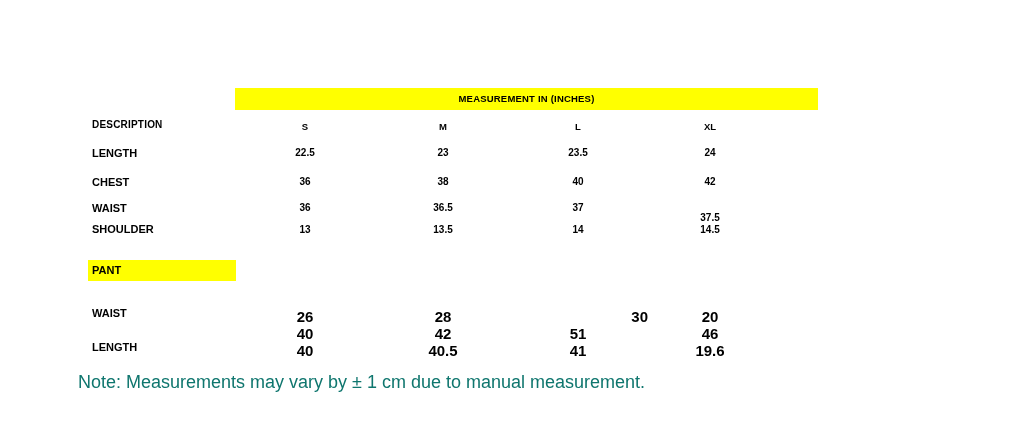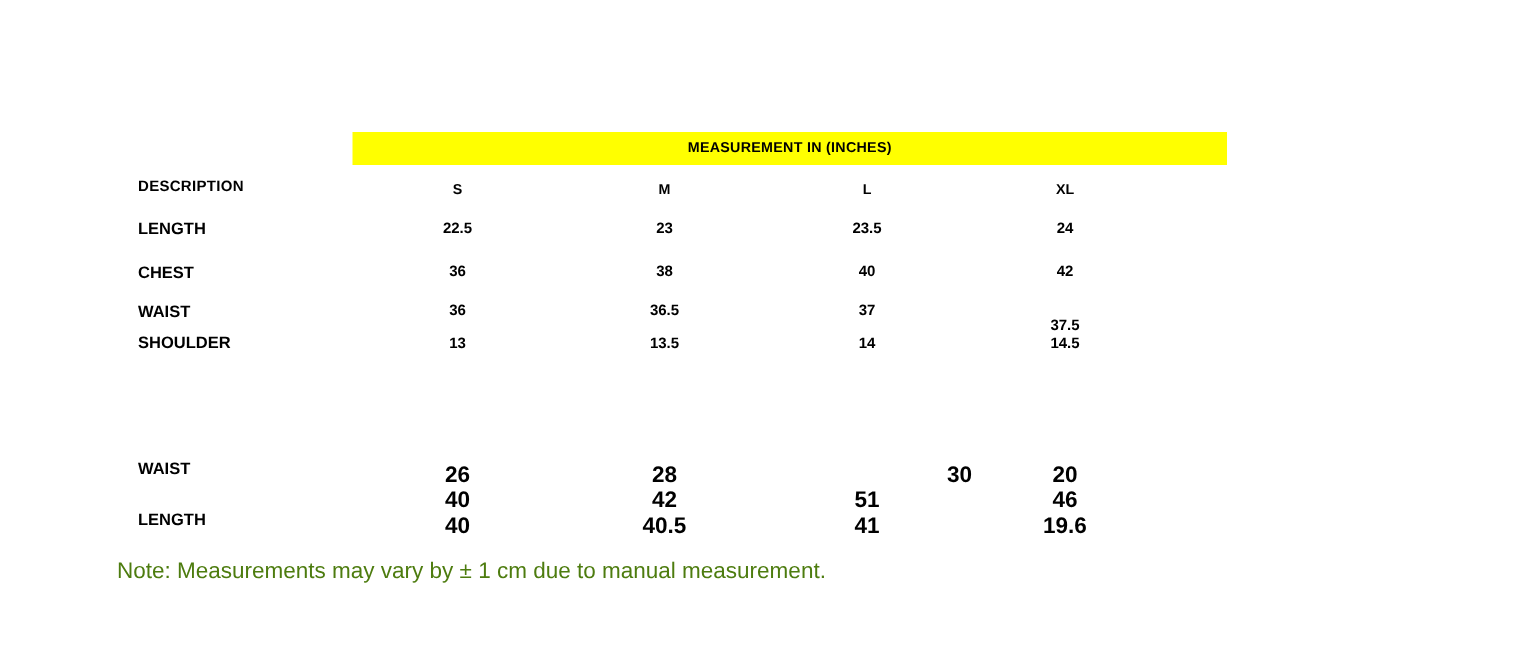--- a/index.html
+++ b/index.html
@@ -92,23 +92,23 @@
     line-height: 21px;
     font-size: 11px;
     font-weight: bold;
   }
 
   
   .note {
     position: absolute;
     left: 78px;
     top: 372px;
-    font-size: 15px;
+    font-size: 18px;
     font-weight: normal;
-    color: #4d7c0f;
+    color: #0f766e;
     white-space: nowrap;
   }
 </style>
 </head>
 <body>
 
 <div class="sheet">
 
   <div class="banner">
     <div class="banner-label">MEASUREMENT IN (INCHES)</div>
@@ -137,20 +137,23 @@
   <div class="cell val col-m" style="top:202px;">36.5</div>
   <div class="cell val col-l" style="top:202px;">37</div>
   <div class="cell val col-xl" style="top:202px;margin-top:10px;">37.5</div>
 
   <div class="cell rowlabel col-desc" style="top:223px;">SHOULDER</div>
   <div class="cell val col-s" style="top:224px;">13</div>
   <div class="cell val col-m" style="top:224px;">13.5</div>
   <div class="cell val col-l" style="top:224px;">14</div>
   <div class="cell val col-xl" style="top:224px;">14.5</div>
 
+  <div class="pant-chip">
+    <div class="pant-chip-label">PANT</div>
+  </div>
 
   <div class="cell rowlabel col-desc" style="top:307px;">WAIST</div>
   <div class="cell small-val col-s" style="top:308px;">26</div>
   <div class="cell small-val col-m" style="top:308px;">28</div>
   <div class="cell small-val col-l" style="top:308px;text-align:right;">30</div>
   <div class="cell small-val col-xl" style="top:308px;">20</div>
 
   <div class="cell small-val col-s" style="top:325px;">40</div>
   <div class="cell small-val col-m" style="top:325px;">42</div>
   <div class="cell small-val col-l" style="top:325px;">51</div>

